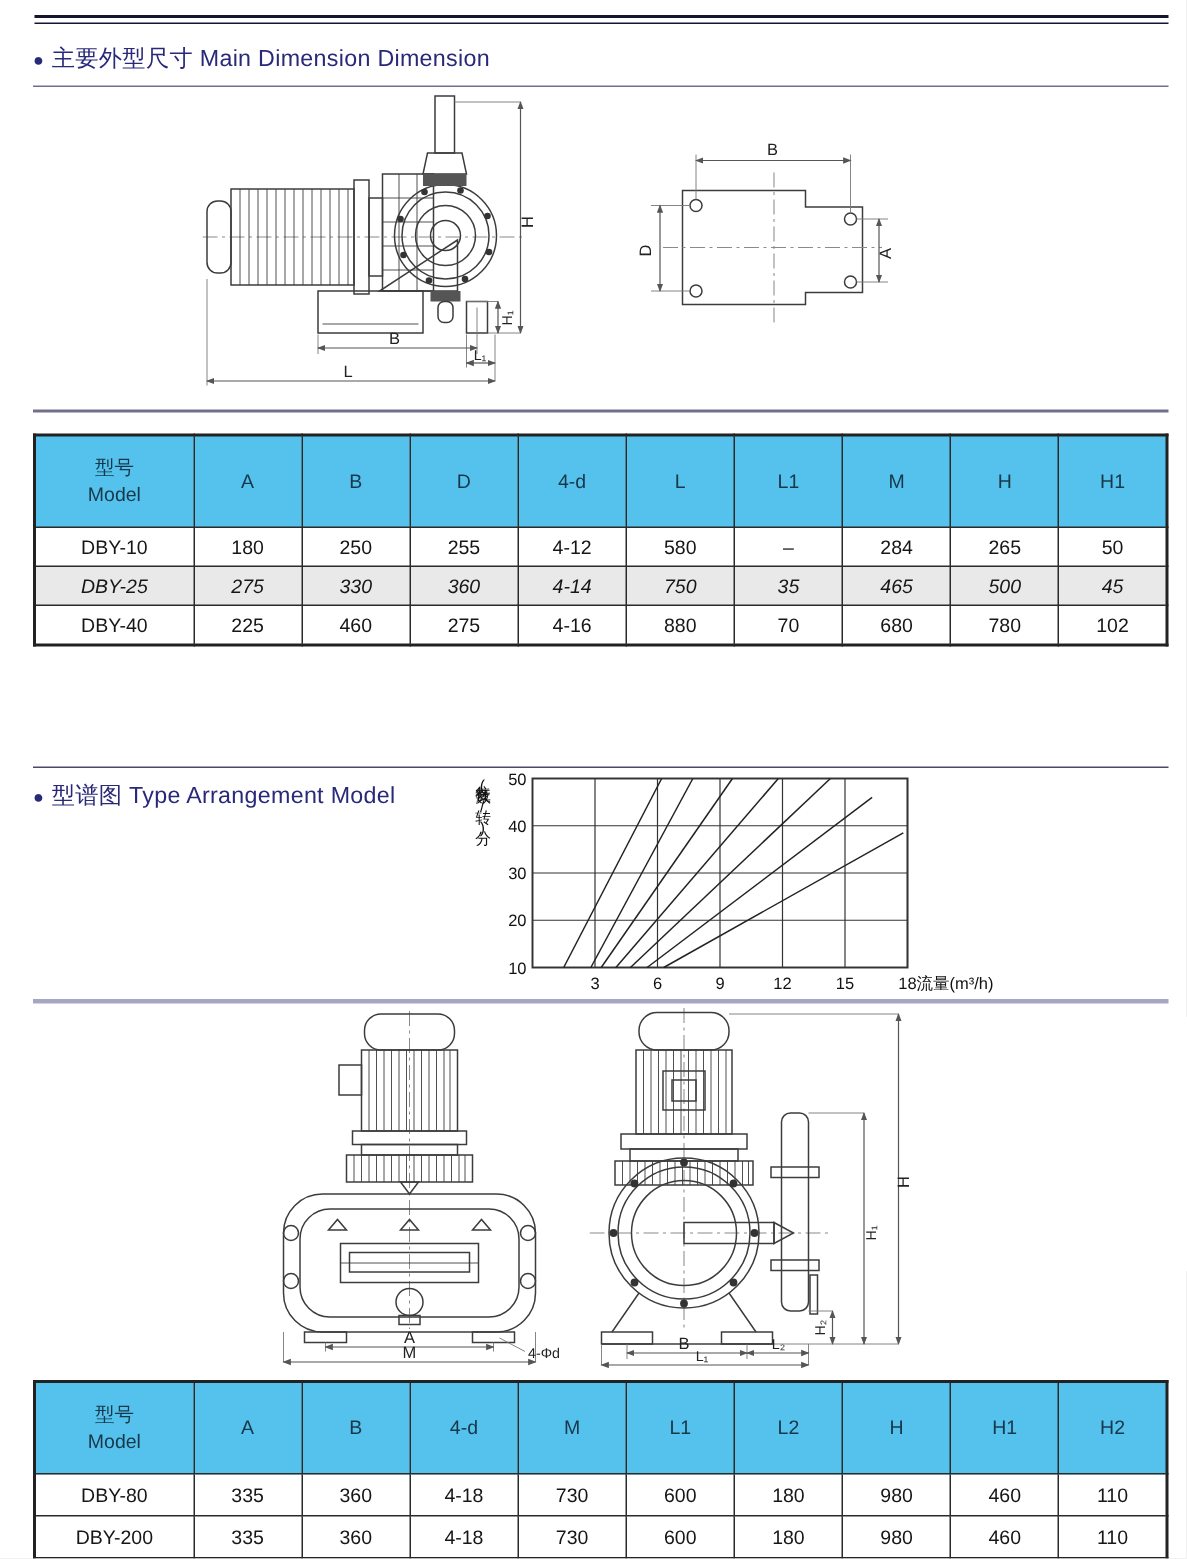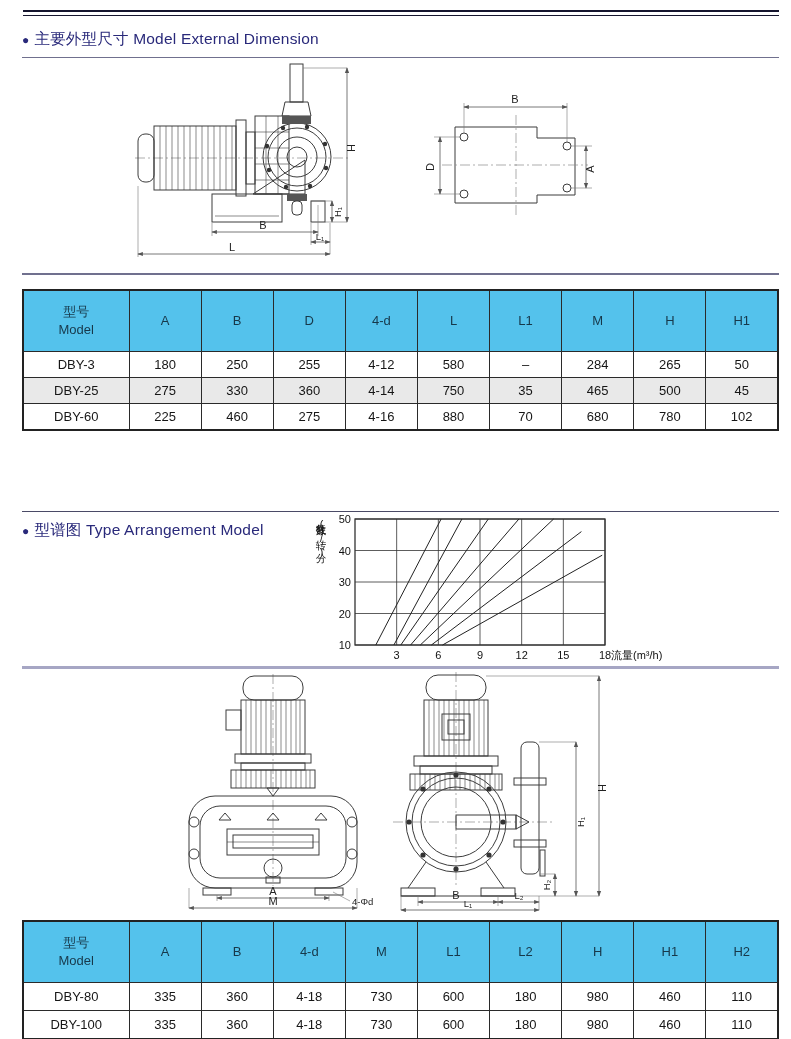--- a/index.html
+++ b/index.html
@@ -14,21 +14,21 @@
   .rule-light{border-top:3px solid #a6a6c4;}
   
   .sec-title{display:flex;align-items:center;gap:5px;color:#29297a;font-size:15.5px;font-weight:500;letter-spacing:.2px;}
   .sec-title .bullet{font-size:12px;line-height:1;}
   
   table.dim-table{border-collapse:collapse;table-layout:fixed;width:757px;border:2px solid #222;}
   .dim-table th,.dim-table td{border:1px solid #2a2a2a;text-align:center;padding:0;font-weight:normal;}
   .dim-table thead th{background:#54c2ec;height:60px;font-size:13px;color:#17384a;line-height:1.35;}
   .dim-table tbody td{height:25px;background:#fff;font-size:13px;color:#161616;}
   #t2 tbody td{height:27px;}
-  .dim-table tr.alt td{background:#e9e9e9;}
+  .dim-table tr.alt td{background:#e9e9e9;font-style:italic;}
   
   svg text{font-family:"Liberation Sans","DejaVu Sans",sans-serif;}
   .s{fill:none;stroke:#3c3c3c;stroke-width:1;}
   .fin{fill:none;stroke:#3c3c3c;stroke-width:.6;}
   .sf{fill:#555;stroke:none;}
   .dot{fill:#333;stroke:none;}
   .cl{fill:none;stroke:#8a8a8a;stroke-width:.7;stroke-dasharray:10 3 2 3;}
   .dim{fill:none;stroke:#555;stroke-width:.8;}
   .ext{fill:none;stroke:#777;stroke-width:.6;}
   .lbl{font-size:11px;fill:#222;}
@@ -44,21 +44,21 @@
 </style>
 </head>
 <body>
 
 <div class="page">
 
   <div class="abs rule-double" style="left:23px;top:10px;width:756px;"></div>
 
   <div class="abs sec-title" style="left:22px;top:29px;">
     <span class="bullet">●</span>
-    <span>主要外型尺寸 Model External Dimension</span>
+    <span>主要外型尺寸 Main Dimension Dimension</span>
   </div>
   <div class="abs rule-thin" style="left:22px;top:57px;width:757px;"></div>
 
   <svg class="abs" style="left:135px;top:60px;" width="290" height="210" viewBox="0 0 290 210">
     <defs>
       <marker id="ar1" viewBox="0 0 8 8" refX="7" refY="4" markerWidth="7" markerHeight="7" orient="auto-start-reverse">
         <path d="M0,1 L8,4 L0,7 z" fill="#555"></path>
       </marker>
     </defs>
     <g>
@@ -152,21 +152,21 @@
         <th>4-d</th>
         <th>L</th>
         <th>L1</th>
         <th>M</th>
         <th>H</th>
         <th>H1</th>
       </tr>
     </thead>
     <tbody>
       <tr>
-        <td>DBY-3</td>
+        <td>DBY-10</td>
         <td>180</td>
         <td>250</td>
         <td>255</td>
         <td>4-12</td>
         <td>580</td>
         <td>–</td>
         <td>284</td>
         <td>265</td>
         <td>50</td>
       </tr>
@@ -176,21 +176,21 @@
         <td>330</td>
         <td>360</td>
         <td>4-14</td>
         <td>750</td>
         <td>35</td>
         <td>465</td>
         <td>500</td>
         <td>45</td>
       </tr>
       <tr>
-        <td>DBY-60</td>
+        <td>DBY-40</td>
         <td>225</td>
         <td>460</td>
         <td>275</td>
         <td>4-16</td>
         <td>880</td>
         <td>70</td>
         <td>680</td>
         <td>780</td>
         <td>102</td>
       </tr>
@@ -373,21 +373,21 @@
         <td>360</td>
         <td>4-18</td>
         <td>730</td>
         <td>600</td>
         <td>180</td>
         <td>980</td>
         <td>460</td>
         <td>110</td>
       </tr>
       <tr>
-        <td>DBY-100</td>
+        <td>DBY-200</td>
         <td>335</td>
         <td>360</td>
         <td>4-18</td>
         <td>730</td>
         <td>600</td>
         <td>180</td>
         <td>980</td>
         <td>460</td>
         <td>110</td>
       </tr>

